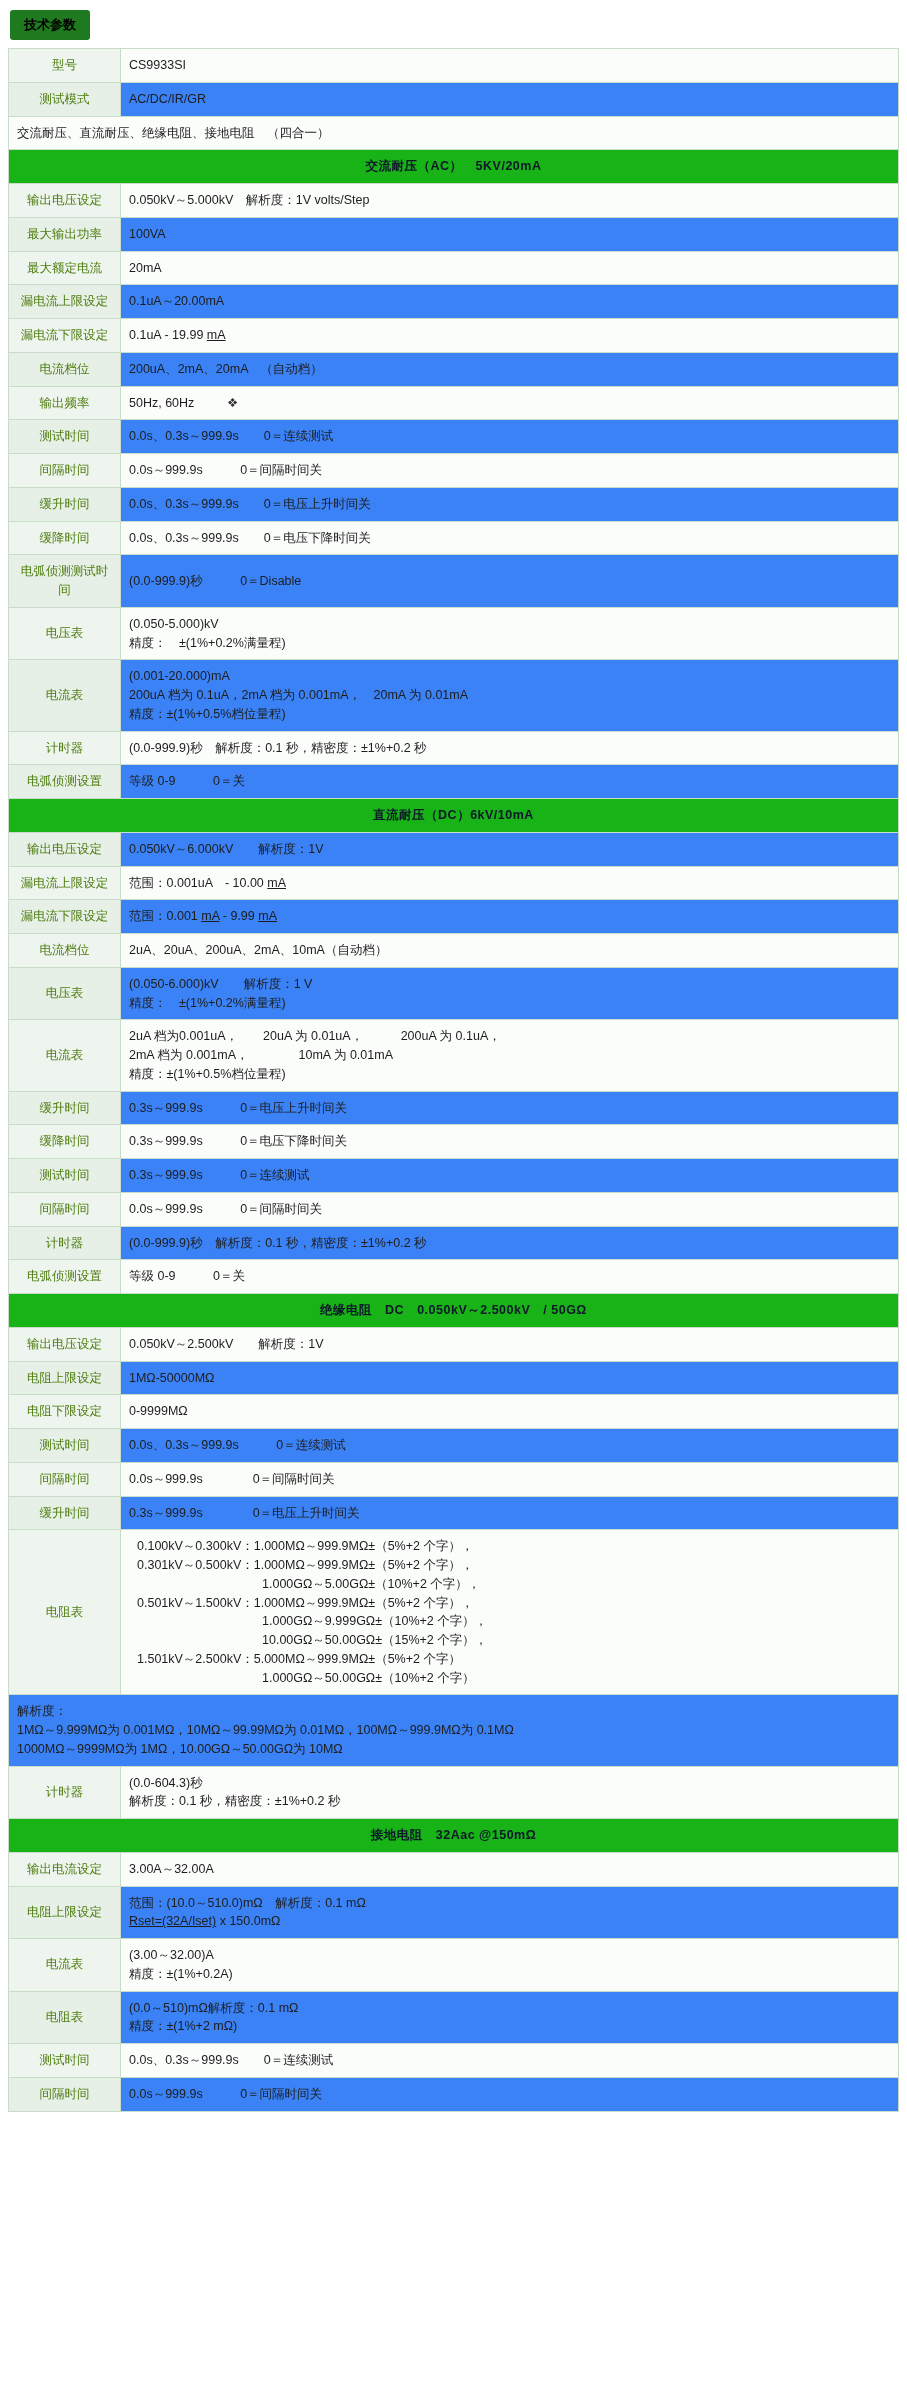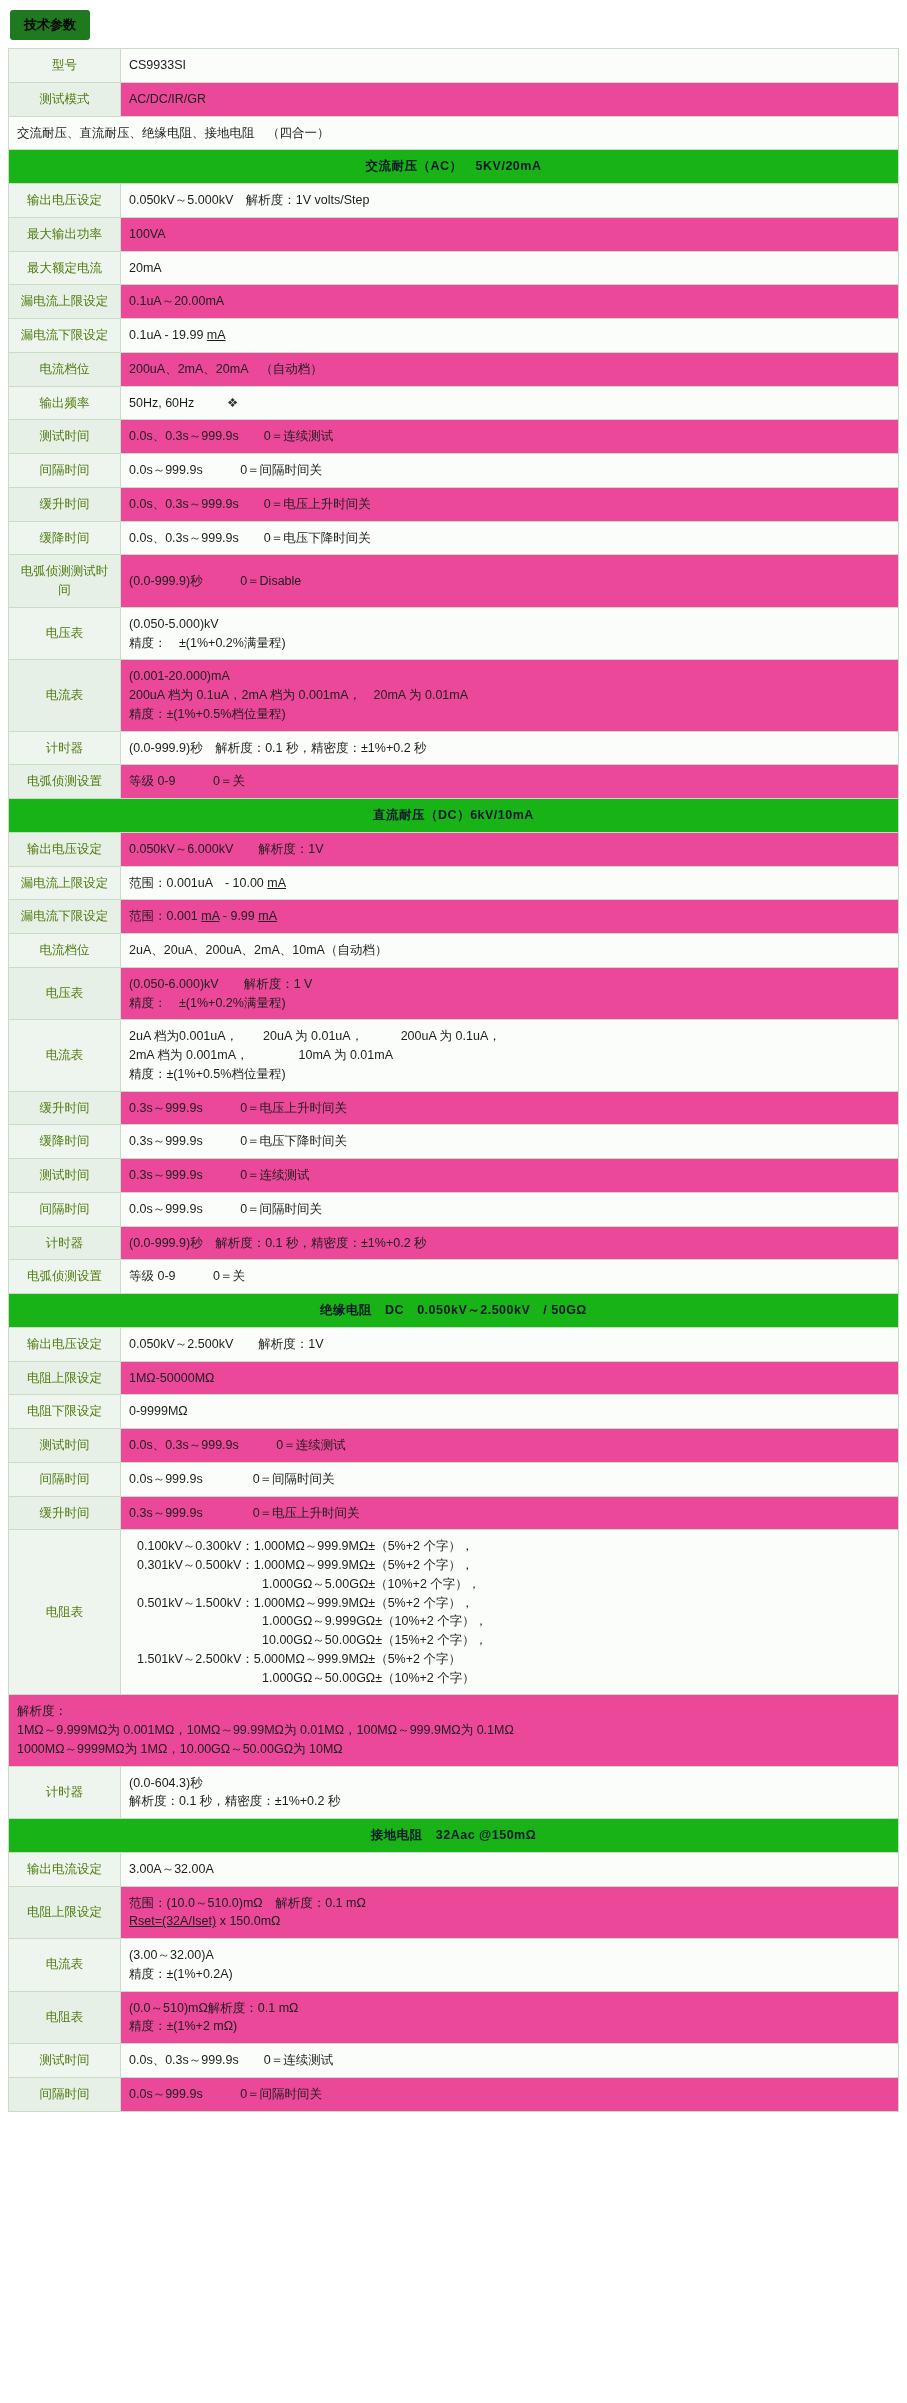--- a/index.html
+++ b/index.html
@@ -50,21 +50,21 @@
   }
   td.value {
     background: #fbfdfb;
     color: #1d1d1d;
   }
   td.value.left {
     text-align: left;
     padding-left: 16px;
   }
   tr.alt td.value {
-    background: #ec4899;
+    background: #3b82f6;
   }
   tr.alt td.label {
     background: #e7f0e7;
     margin-top: 32px;
   }
   td.section {
     background: #17b317;
     color: #0f172a;
     font-weight: bold;
     text-align: center;

